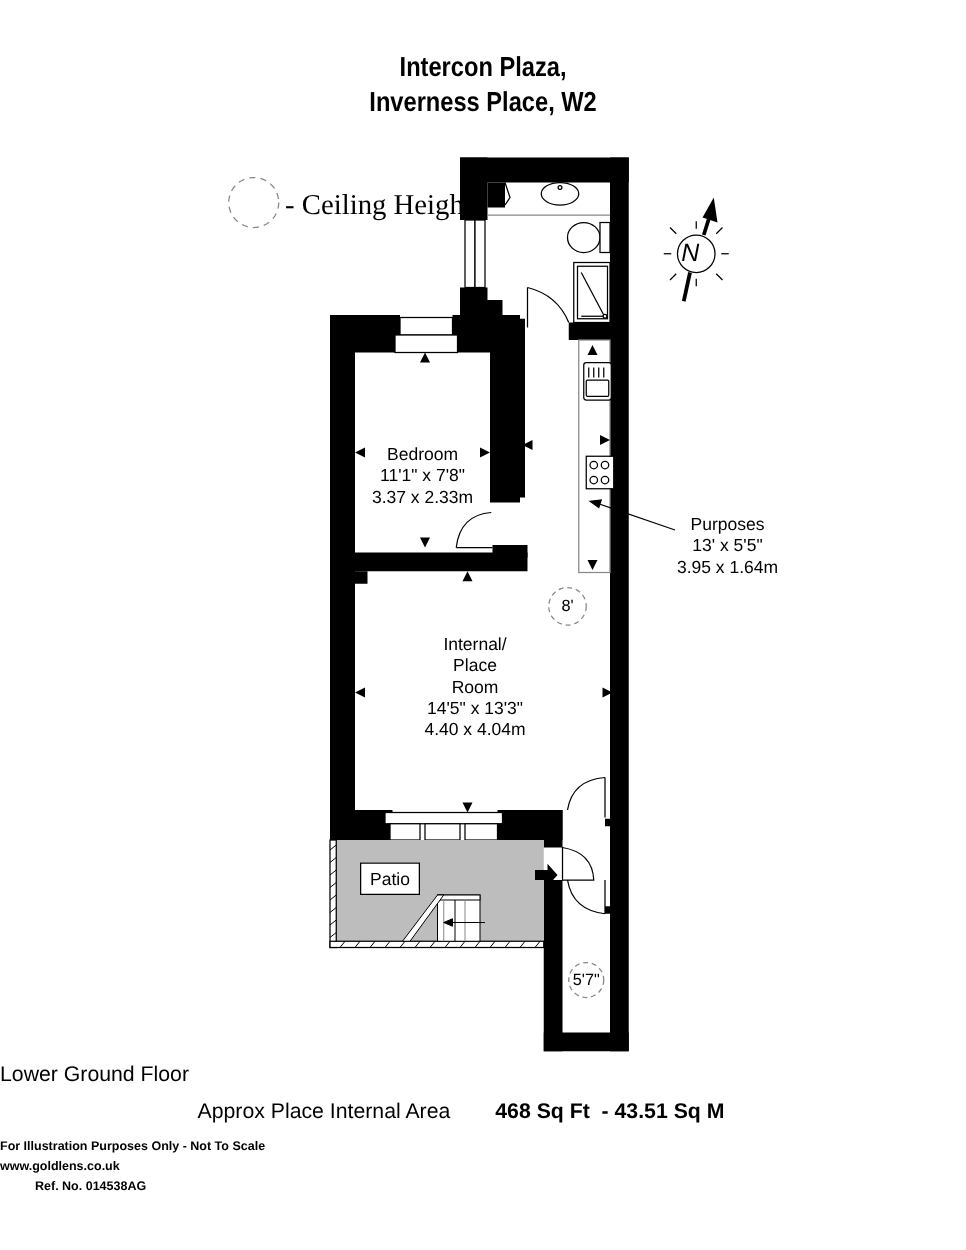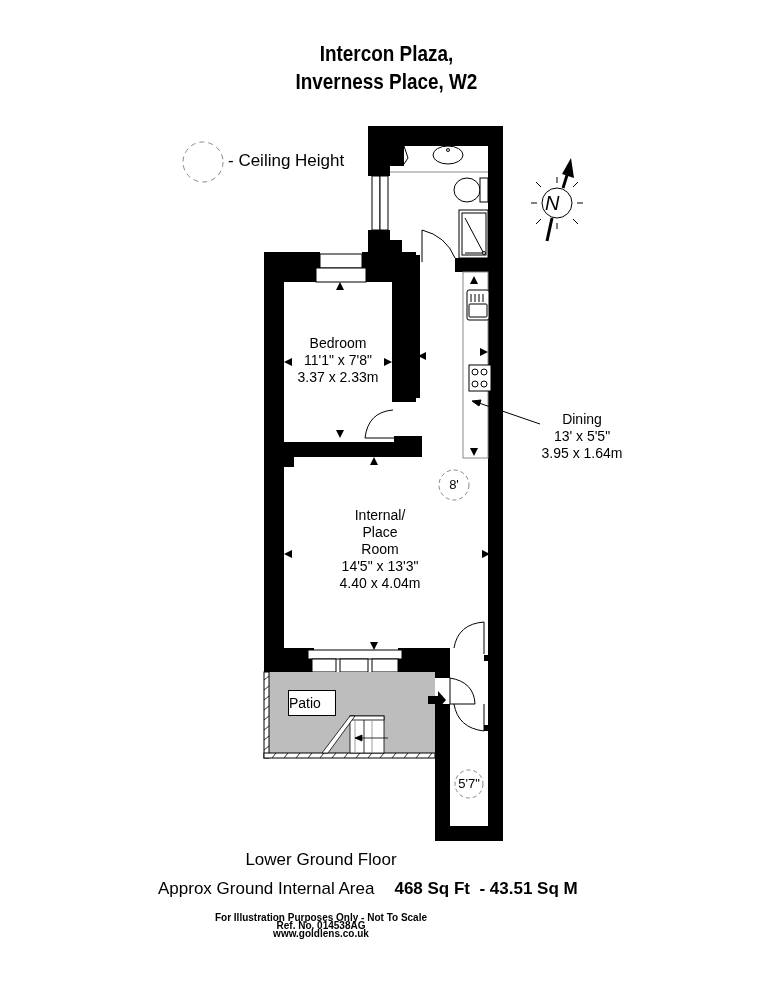--- a/index.html
+++ b/index.html
@@ -1,27 +1,27 @@
 <!DOCTYPE html>
 <html><head>
 <meta charset="utf-8">
 <style>
   html, body { margin: 0; padding: 0; background: #ffffff; }
   body { width: 773px; height: 1000px; position: relative; overflow: hidden; font-family: "Liberation Sans", sans-serif; color: #000; }
   .abs { position: absolute; }
   .title { left: 0; width: 773px; text-align: center; font-weight: bold; font-size: 22px; line-height: 27px; transform: scaleX(0.86); transform-origin: 386px 0; }
-  .legend-text { font-size: 17px; }
+  .legend-text { font-size: 23px; font-family: Liberation Serif, serif; }
   .room-label { text-align: center; font-size: 14px; line-height: 17px; }
   .ch-label { font-size: 13px; text-align: center; }
-  .footer { left: 0; width: 642px; text-align: center; }
+  .footer { left: 0; width: 642px; text-align: left; }
   .floor-name { font-size: 17px; }
   .area-row { font-size: 17px; left: 158px; top: 879px; white-space: nowrap; }
-  .area-row .val { font-weight: bold; margin-left: 20px; }
+  .area-row .val { font-weight: bold; margin-left: 36px; }
   .small { font-size: 10px; line-height: 15px; font-weight: bold; }
-  .patio-box { left: 288px; top: 690px; width: 46px; height: 24px; border: 1px solid #000; background: #fff; font-size: 14px; text-align: left; line-height: 24px; }
+  .patio-box { left: 288px; top: 690px; width: 46px; height: 24px; border: 1px solid #000; background: #fff; font-size: 14px; text-align: center; line-height: 24px; }
   svg { position: absolute; left: 0; top: 0; }
 </style>
 </head>
 <body>
 
 <div class="abs title" style="top:40px;">Intercon Plaza,</div>
 <div class="abs title" style="top:68px;">Inverness Place, W2</div>
 
 <svg width="773" height="1000" viewBox="0 0 773 1000">
 
@@ -213,44 +213,44 @@
       <line x1="537" y1="203" x2="531" y2="203"></line>
     <line x1="547" y1="241" x2="552" y2="218" stroke-width="3"></line>
     <line x1="563" y1="188" x2="568" y2="172" stroke-width="3"></line>
     <polygon points="571,158 574,178 562,174" fill="#000" stroke="none"></polygon>
   </g>
 </svg>
 
 <div class="abs legend-text" style="left:228px; top:151px;">- Ceiling Height</div>
 <div class="abs" style="left:545px; top:192px; font-size:20px; font-style:italic;">N</div>
 
-<div class="abs room-label" style="left:284px; top:335px; width:108px;">
+<div class="abs room-label" style="left:284px; top:355px; width:108px;">
   <div>Bedroom</div>
   <div>11'1" x 7'8"</div>
   <div>3.37 x 2.33m</div>
 </div>
 
 <div class="abs room-label" style="left:527px; top:411px; width:110px;">
-  <div>Dining</div>
+  <div>Purposes</div>
   <div>13' x 5'5"</div>
   <div>3.95 x 1.64m</div>
 </div>
 
 <div class="abs room-label" style="left:310px; top:507px; width:140px;">
   <div>Internal/</div>
   <div>Place</div>
   <div>Room</div>
   <div>14'5" x 13'3"</div>
   <div>4.40 x 4.04m</div>
 </div>
 
 <div class="abs ch-label" style="left:439px; top:477px; width:30px;">8'</div>
 <div class="abs ch-label" style="left:452px; top:776px; width:34px;">5'7"</div>
 
 <div class="abs patio-box">Patio</div>
 
 <div class="abs footer floor-name" style="top:850px;">Lower Ground Floor</div>
 <div class="abs area-row">
-  <span>Approx Ground Internal Area</span><span class="val" style="white-space:pre;">468 Sq Ft  - 43.51 Sq M</span>
+  <span>Approx Place Internal Area</span><span class="val" style="white-space:pre;">468 Sq Ft  - 43.51 Sq M</span>
 </div>
 <div class="abs footer small" style="top:910px;">For Illustration Purposes Only - Not To Scale</div>
 <div class="abs footer small" style="top:926px;">www.goldlens.co.uk</div>
-<div class="abs footer small" style="top:918px;">Ref. No. 014538AG</div>
+<div class="abs footer small" style="top:942px;padding-left:28px;">Ref. No. 014538AG</div>
 
 </body></html>

